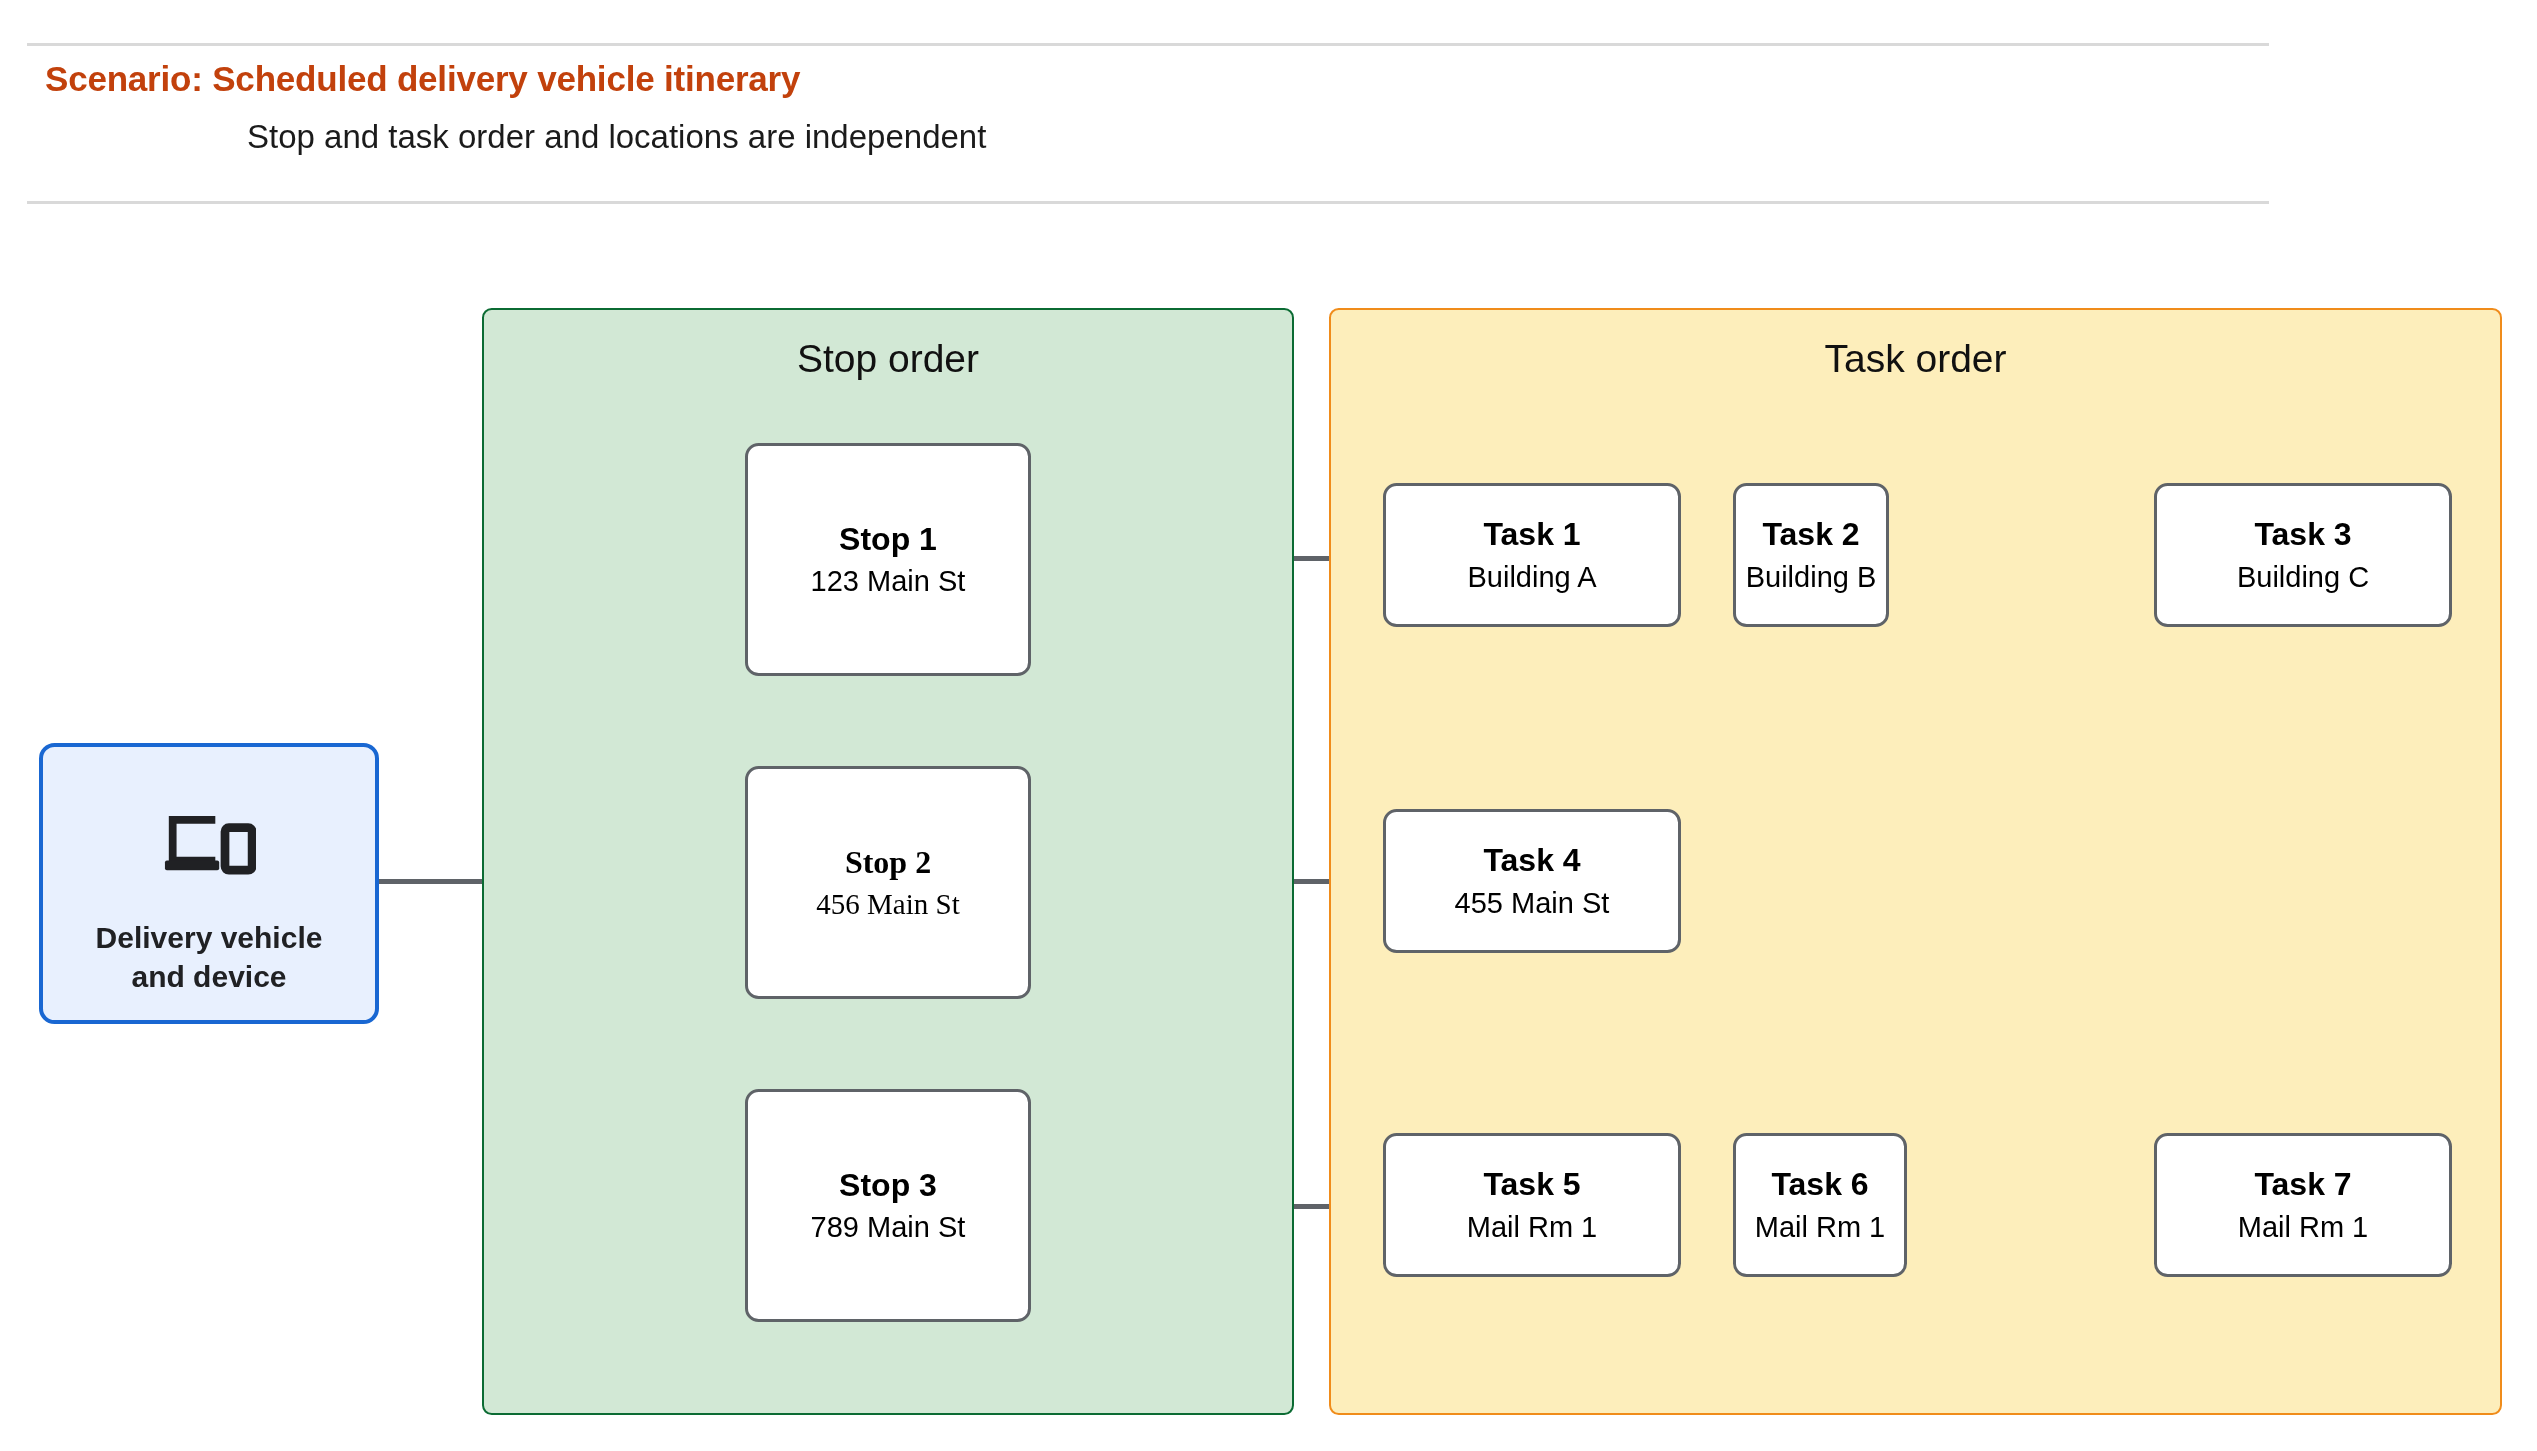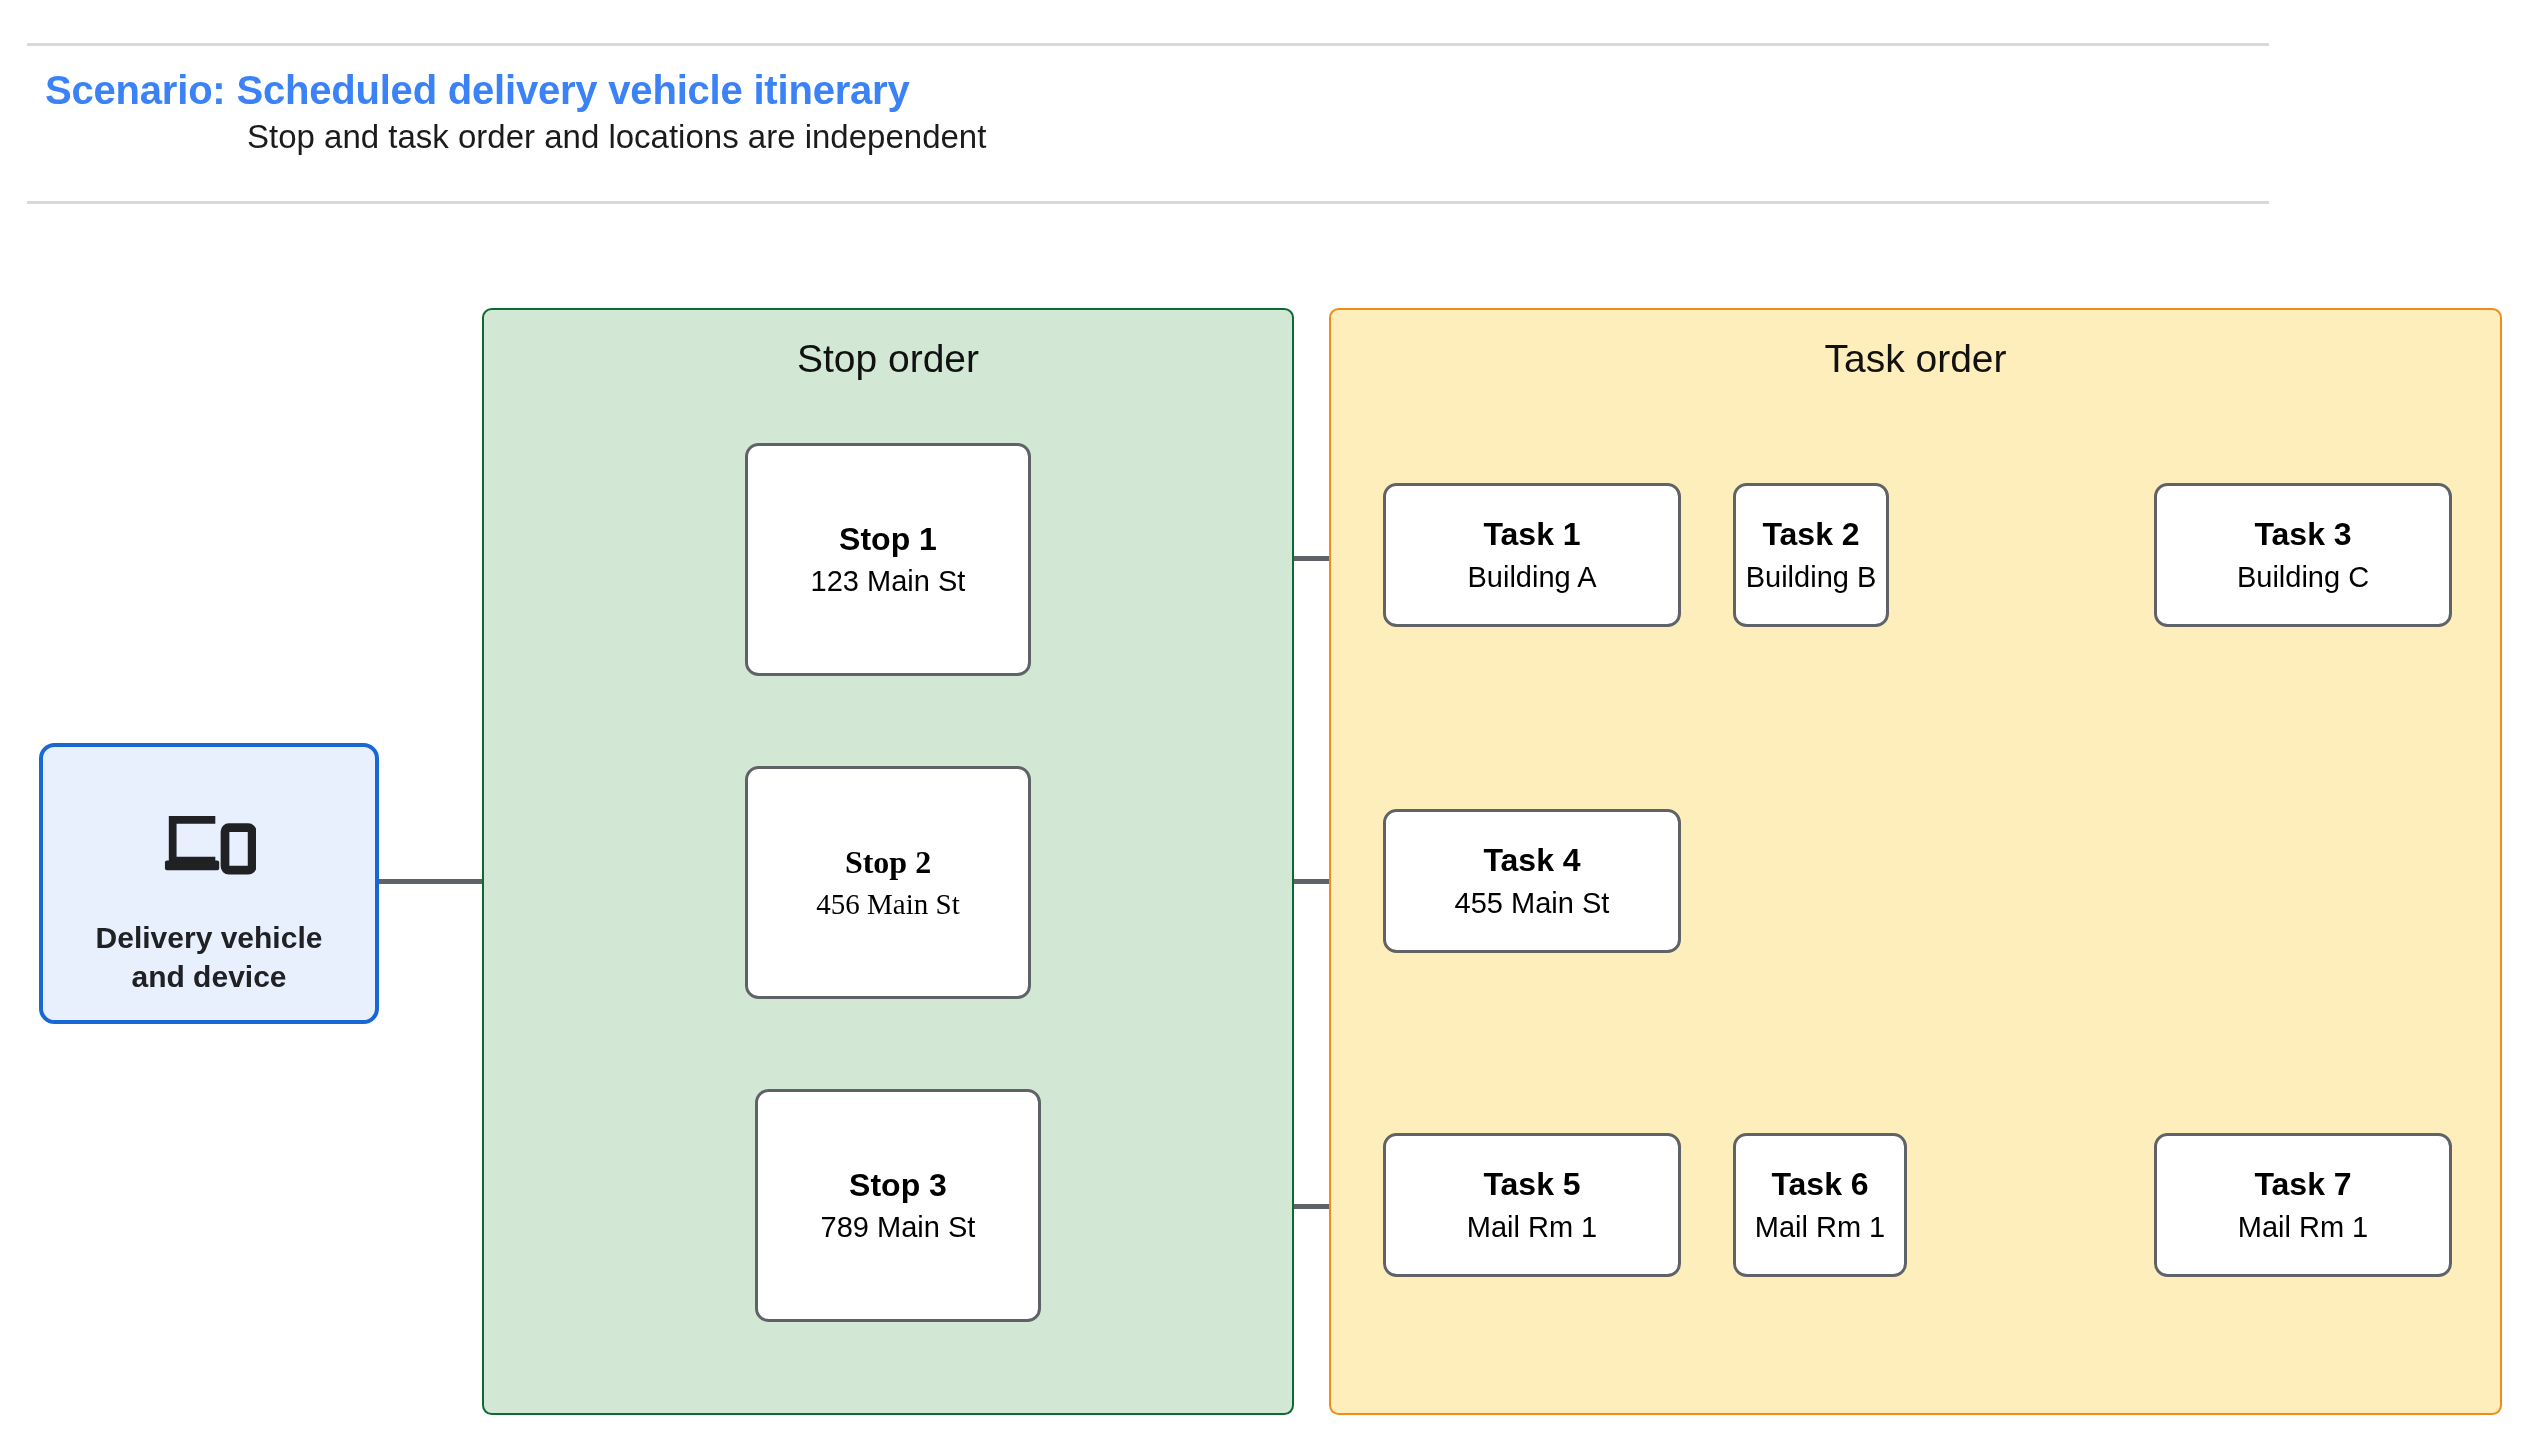--- a/index.html
+++ b/index.html
@@ -2,22 +2,22 @@
 <html><head>
 <meta charset="utf-8">
 <style>
   html,body{margin:0;padding:0;background:#ffffff;}
   body{width:2538px;height:1452px;position:relative;overflow:hidden;
        font-family:"Liberation Sans","DejaVu Sans",sans-serif;color:#202124;}
 
   
   #header-rule-top{position:absolute;left:27px;top:43px;width:2242px;height:2.9px;background:#d9d9d9;}
   #header-rule-bottom{position:absolute;left:27px;top:201px;width:2242px;height:2.9px;background:#d9d9d9;}
-  #scenario-title{position:absolute;left:45px;top:68px;font-size:40px;font-weight:700;
-                  letter-spacing:-0.2px;white-space:nowrap;color:#3b82f6;}
+  #scenario-title{position:absolute;left:45px;top:59px;font-size:35px;font-weight:700;
+                  letter-spacing:-0.2px;white-space:nowrap;color:#c2410c;}
   #scenario-subtitle{position:absolute;left:247px;top:118px;font-size:33px;font-weight:400;
                      white-space:nowrap;color:#1b1b1b;}
 
   
   .node{position:absolute;box-sizing:border-box;border-radius:13.6px;
         display:flex;flex-direction:column;align-items:center;justify-content:center;
         text-align:center;line-height:1.18;}
   .node .t1{font-size:32px;font-weight:700;color:#000;}
   .node .t2{font-size:29px;font-weight:400;color:#000;margin-top:5.8px;}
 
@@ -35,21 +35,21 @@
       background:#d2e8d5;border:2.9px solid #0b6b33;}
   #task-lane{left:1329px;top:308px;width:1173px;height:1107px;
       background:#fdeebb;border:2.9px solid #f08c1a;}
   .lane-title{position:absolute;left:0;right:0;top:27px;text-align:center;
       font-size:39px;font-weight:400;color:#111;}
 
   
   .stop-card{width:286px;height:233px;background:#ffffff;border:3.9px solid #5f6368;left:745px;}
   #stop-1{top:443px;}
   #stop-2{top:766px;font-family:Liberation Serif, serif;}
-  #stop-3{top:1089px;margin-left:10px;}
+  #stop-3{top:1089px;}
 
   
   .task-card{height:144px;background:#ffffff;border:3.9px solid #5f6368;}
   #task-1{left:1383px;top:483px;width:298px;}
   #task-2{left:1733px;top:483px;width:156px;}
   #task-3{left:2154px;top:483px;width:298px;}
   #task-4{left:1383px;top:809px;width:298px;}
   #task-5{left:1383px;top:1133px;width:298px;}
   #task-6{left:1733px;top:1133px;width:174px;}
   #task-7{left:2154px;top:1133px;width:298px;}

